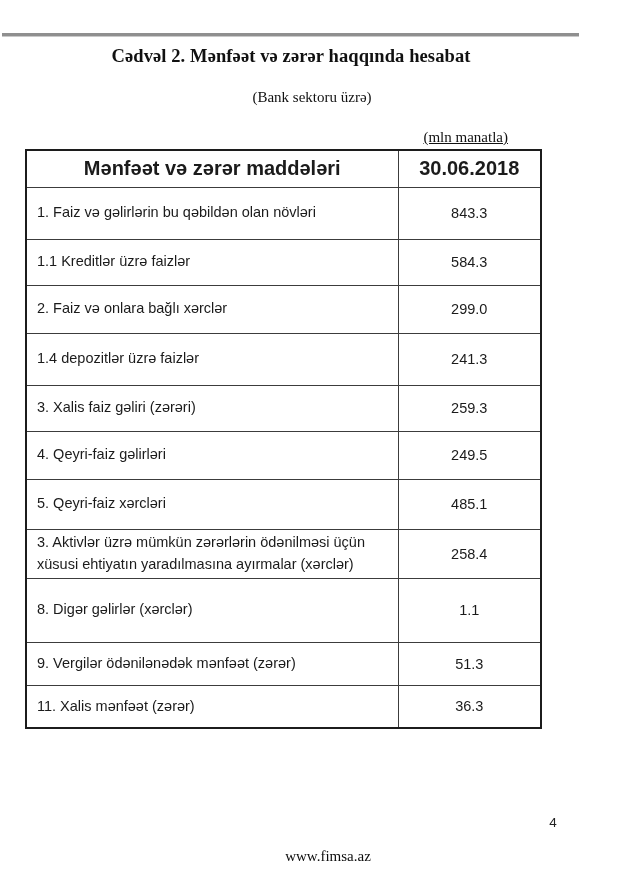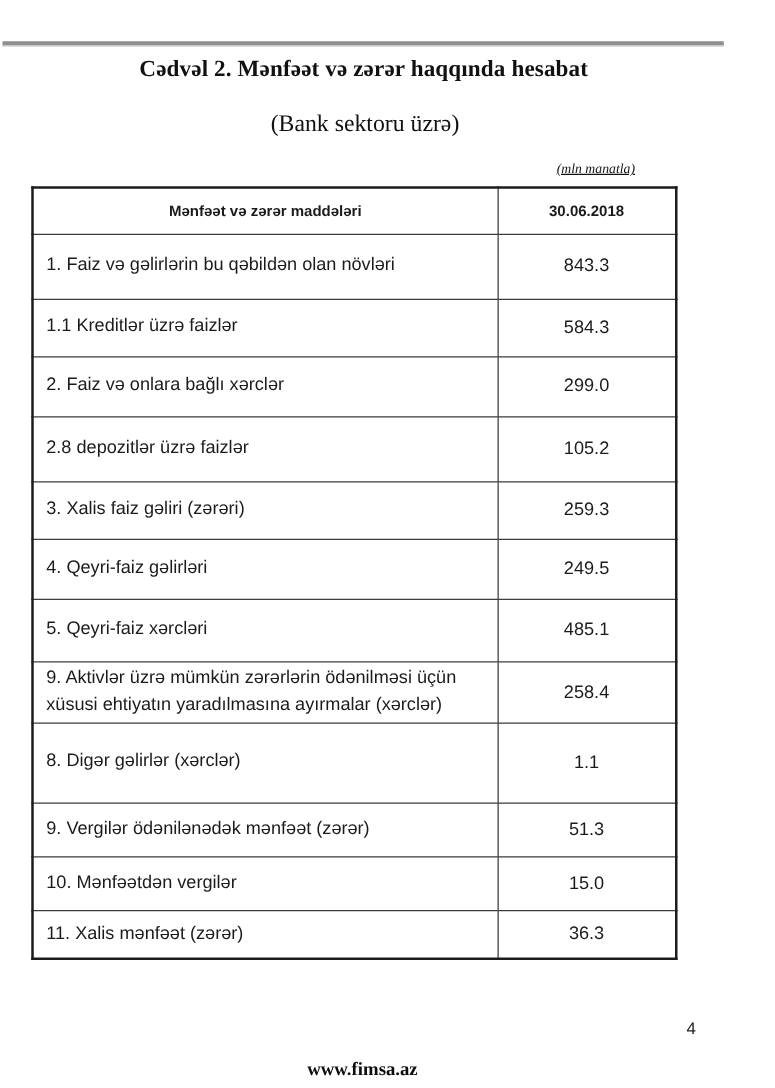--- a/index.html
+++ b/index.html
@@ -35,32 +35,32 @@
     font-weight: bold;
     font-family: "Liberation Serif", serif;
     letter-spacing: 0.1px;
   }
   .doc-subtitle {
     position: absolute;
     top: 89px;
     left: 0;
     width: 584px;
     text-align: center;
-    font-size: 19px;
+    font-size: 15px;
     font-weight: normal;
     font-family: "Liberation Serif", serif;
+    padding-left: 20px;
   }
   .unit-note {
     position: absolute;
     top: 129px;
     left: 25px;
     width: 483px;
     text-align: right;
-    font-size: 11px;
-    font-style: italic;
+    font-size: 15px;
     font-family: "Liberation Serif", serif;
     text-decoration: underline;
   }
   table.report {
     position: absolute;
     top: 149px;
     left: 25px;
     width: 515px;
     border-collapse: collapse;
     table-layout: fixed;
@@ -73,21 +73,21 @@
   table.report col.c-value { width: 143px; }
   table.report th,
   table.report td {
     border: 1px solid #3c3c3c;
     vertical-align: middle;
     overflow: hidden;
   }
   table.report thead tr { height: 37px; }
   table.report th {
     font-weight: bold;
-    font-size: 12px;
+    font-size: 20px;
     text-align: center;
     padding: 0 4px;
   }
   td.cell-label {
     text-align: left;
     padding: 2px 12px 2px 10px;
     line-height: 1.45;
   }
   td.cell-label.indent { }
   td.cell-value { text-align: center; padding: 0 20px; }
@@ -116,23 +116,24 @@
     font-family: "Liberation Sans", sans-serif;
     color: #222222;
   }
   .page-footer {
     position: absolute;
     top: 848px;
     left: 0;
     width: 580px;
     text-align: center;
     font-size: 15px;
-    font-weight: bold;
+    font-weight: normal;
     font-family: "Liberation Serif", serif;
     color: #0d0d0d;
+    padding-left: 38px;
   }
 </style>
 </head>
 <body>
 
 <div class="page">
 
   <div class="top-rule"></div>
 
   <div class="doc-title">Cədvəl 2. Mənfəət və zərər haqqında hesabat</div>
@@ -159,52 +160,48 @@
         </tr>
         <tr>
           <td class="cell-label indent">1.1 Kreditlər üzrə faizlər</td>
           <td class="cell-value">584.3</td>
         </tr>
         <tr>
           <td class="cell-label">2. Faiz və onlara bağlı xərclər</td>
           <td class="cell-value">299.0</td>
         </tr>
         <tr>
-          <td class="cell-label indent">2.8 depozitlər üzrə faizlər</td>
-          <td class="cell-value">105.2</td>
+          <td class="cell-label indent">1.4 depozitlər üzrə faizlər</td>
+          <td class="cell-value">241.3</td>
         </tr>
         <tr>
           <td class="cell-label">3. Xalis faiz gəliri (zərəri)</td>
           <td class="cell-value">259.3</td>
         </tr>
         <tr>
           <td class="cell-label">4. Qeyri-faiz gəlirləri</td>
           <td class="cell-value">249.5</td>
         </tr>
         <tr>
           <td class="cell-label">5. Qeyri-faiz xərcləri</td>
           <td class="cell-value">485.1</td>
         </tr>
         <tr>
-          <td class="cell-label">9. Aktivlər üzrə mümkün zərərlərin ödənilməsi üçün xüsusi ehtiyatın yaradılmasına ayırmalar (xərclər)</td>
+          <td class="cell-label">3. Aktivlər üzrə mümkün zərərlərin ödənilməsi üçün xüsusi ehtiyatın yaradılmasına ayırmalar (xərclər)</td>
           <td class="cell-value">258.4</td>
         </tr>
         <tr>
           <td class="cell-label">8. Digər gəlirlər (xərclər)</td>
           <td class="cell-value">1.1</td>
         </tr>
         <tr>
           <td class="cell-label">9. Vergilər ödənilənədək mənfəət (zərər)</td>
           <td class="cell-value">51.3</td>
         </tr>
         <tr>
-          <td class="cell-label">10. Mənfəətdən vergilər</td>
-          <td class="cell-value">15.0</td>
-        </tr>
-        <tr>
           <td class="cell-label">11. Xalis mənfəət (zərər)</td>
           <td class="cell-value">36.3</td>
         </tr>
       </tbody>
   </table>
 
   <div class="page-number">4</div>
 
   <div class="page-footer">www.fimsa.az</div>
 

